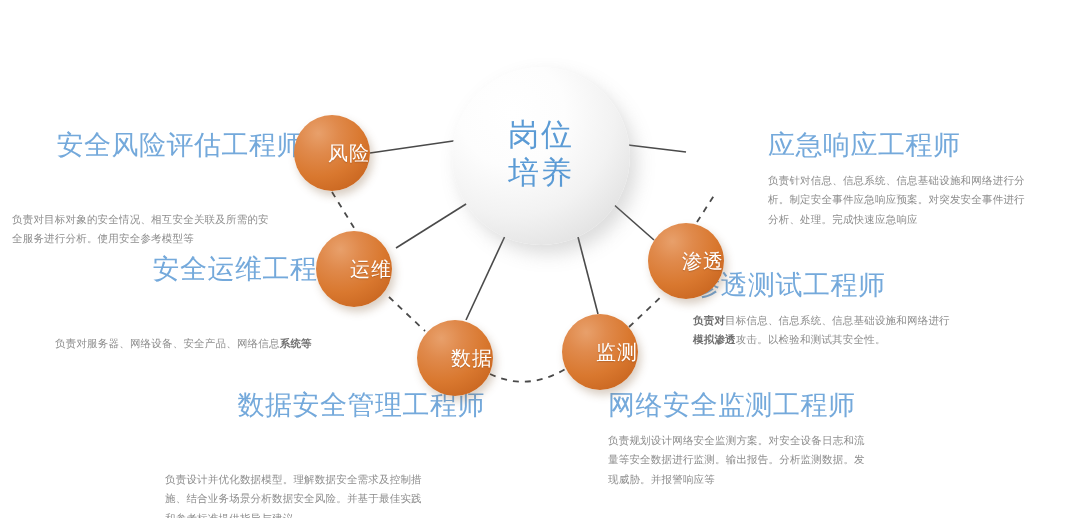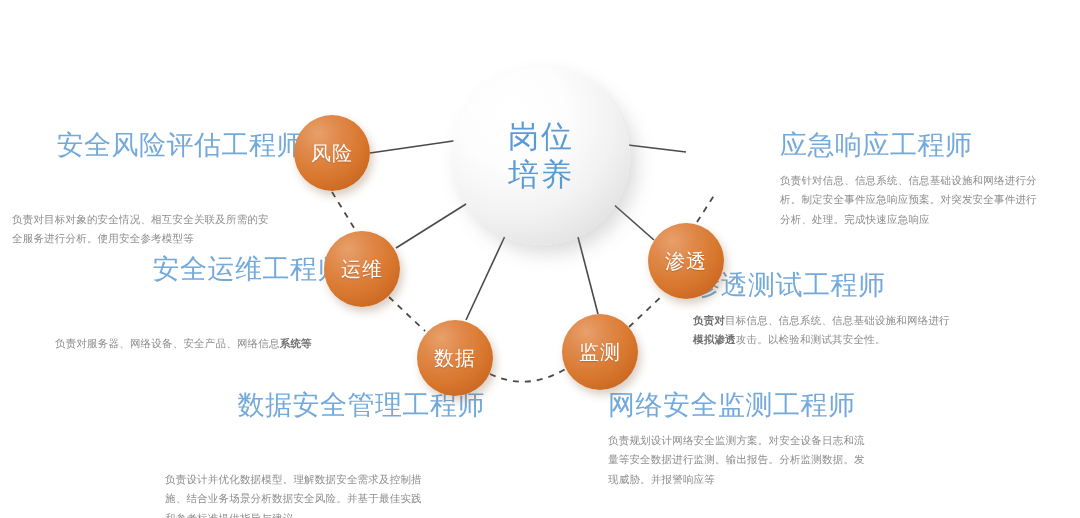--- a/index.html
+++ b/index.html
@@ -40,49 +40,49 @@
     align-items: center;
     justify-content: center;
     z-index: 5;
   }
   .hub-text {
     text-align: center;
     color: #5b9bd5;
     font-size: 31px;
     line-height: 1.22;
     letter-spacing: 2px;
-    font-family: Liberation Serif, serif;
+    font-family: Liberation Mono, monospace;
     white-space: pre-line;
   }
 
   
   .node {
     position: absolute;
     width: 76px;
     height: 76px;
     border-radius: 50%;
     background:
       radial-gradient(circle at 32% 24%, #e8a06b 0%, #e08a4c 26%, #d9782f 56%, #c96620 84%, #bf5c18 100%);
     box-shadow: 3px 5px 9px rgba(120,80,40,0.28);
     display: flex;
     align-items: center;
-    justify-content: center;
+    justify-content: flex-end;
     z-index: 6;
   }
   .node-label {
     color: #ffffff;
     font-size: 20px;
     letter-spacing: 1px;
     font-family: "DejaVu Sans", "Liberation Sans", sans-serif;
     text-shadow: 0 1px 1px rgba(120,60,20,0.35);
   }
 
   .node-risk      { left: 294px; top: 115px; }
   .node-emergency { left: 684px; top: 117px; }
-  .node-ops       { left: 324px; top: 231px; }
+  .node-ops       { left: 316px; top: 231px; }
   .node-pentest   { left: 648px; top: 223px; }
   .node-data      { left: 417px; top: 320px; }
   .node-monitor   { left: 562px; top: 314px; }
 
   
   .block {
     position: absolute;
     z-index: 4;
   }
   .block-title {
@@ -103,21 +103,21 @@
     white-space: pre-line;
   }
 
   .align-right .block-title { text-align: right; }
   .align-right .block-desc  { text-align: left; margin-top: 48px; }
 
   
   .blk-risk      { left: 12px;  top: 128px; width: 292px; }
   .blk-ops       { left: 55px;  top: 252px; width: 290px; }
   .blk-data      { left: 165px; top: 388px; width: 320px; }
-  .blk-emergency { left: 768px; top: 128px; width: 300px; margin-left: 12px; }
+  .blk-emergency { left: 768px; top: 128px; width: 300px; }
   .blk-pentest   { left: 693px; top: 268px; width: 320px; }
   .blk-monitor   { left: 608px; top: 388px; width: 300px; }
 </style>
 </head>
 <body>
 
 <div id="stage">
 
   <svg id="edges" viewBox="0 0 1080 518" xmlns="http://www.w3.org/2000/svg">
     <g stroke="#4a4a4a" stroke-width="1.6" fill="none">

